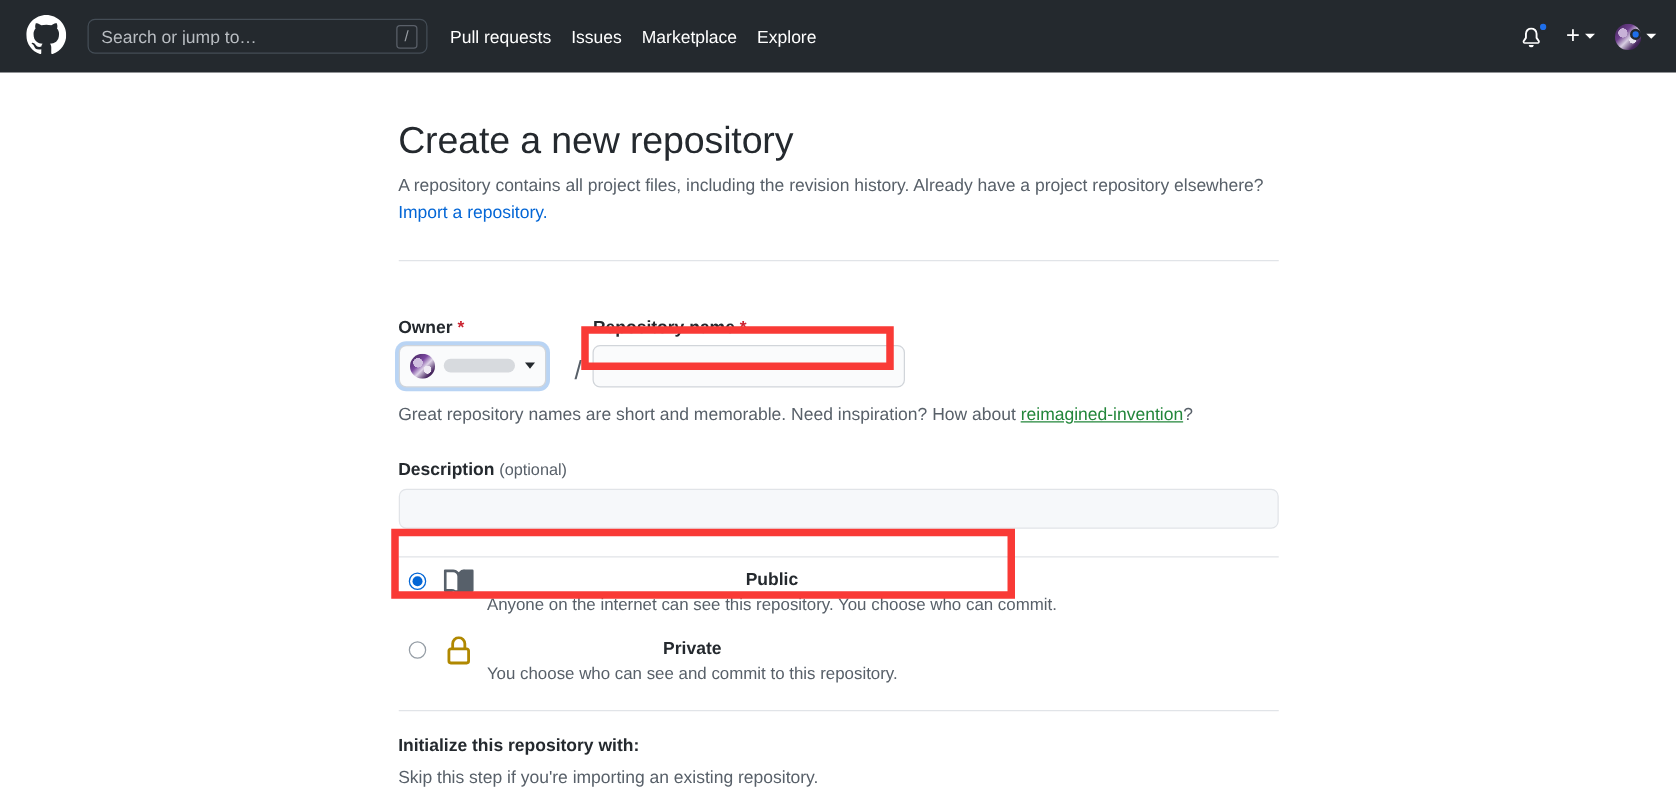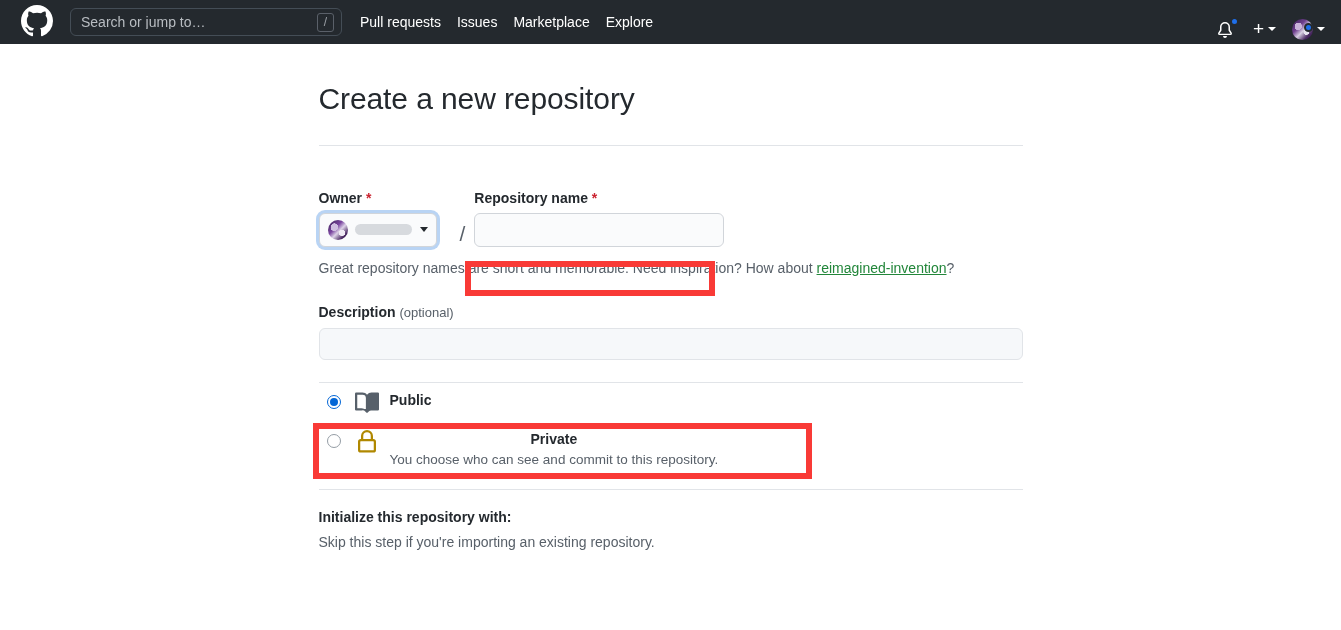--- a/index.html
+++ b/index.html
@@ -10,21 +10,21 @@
     background: #ffffff;
     font-family: "Liberation Sans", sans-serif;
     font-size: 14px;
     color: #24292e;
     overflow: hidden;
     position: relative;
   }
 
   
   .gh-header {
-    height: 44px;
+    height: 58px;
     background: #24292e;
     display: flex;
     align-items: center;
     padding: 0 16px;
     position: relative;
   }
   .gh-logo {
     width: 34px; height: 34px;
     flex: 0 0 34px;
     margin-left: 4px;
@@ -368,20 +368,24 @@
       <span class="blue-dot" style="top:4px;right:12px;"></span>
       <span class="caret"></span>
     </div>
   </div>
 </div>
 
 <div class="main">
 
   <h1 class="page-title">Create a new repository</h1>
 
+  <p class="lead">
+    <span>A repository contains all project files, including the revision history. Already have a project repository elsewhere?</span><br>
+    <a href="#">Import a repository.</a>
+  </p>
 
   <hr class="rule">
 
   <div class="owner-row">
 
     <div class="owner-col">
       <label class="field-label">
         <span>Owner</span>
         <span class="req">*</span>
       </label>
@@ -427,20 +431,21 @@
           0111.006 1h4.245a.75.75 0 01.75.75v10.5a.75.75 0 01-.75.75h-4.507a2.25
           2.25 0 00-1.591.659l-.622.621a.75.75 0 01-1.06 0l-.622-.621A2.25 2.25 0
           004.258 13H.75a.75.75 0 01-.75-.75V1.75zm8.755 3a2.25 2.25 0
           012.25-2.25H14.5v9h-3.757c-.71 0-1.4.201-1.992.572l.004-7.322zm-1.504
           7.324l.004-5.073-.002-2.253A2.25 2.25 0 005.003 2.5H1.5v9h2.757a3.75 3.75 0
           011.994.574z"></path>
         </svg>
       </span>
       <span class="vis-text">
         <span class="vis-title" style="display:block;">Public</span>
+        <span class="vis-desc" style="display:block;">Anyone on the internet can see this repository. You choose who can commit.</span>
       </span>
     </div>
 
     <div class="vis-item">
       <span class="radio"></span>
       <span class="vis-icon">
         <svg viewBox="0 0 16 16" aria-hidden="true" fill="#b08800">
           <path d="M4 4a4 4 0 118 0v2h.25c.966 0 1.75.784 1.75
           1.75v5.5A1.75 1.75 0 0112.25 15h-8.5A1.75 1.75 0 012
           13.25v-5.5C2 6.784 2.784 6 3.75 6H4V4zm8.25 3.5h-8.5a.25.25 0

